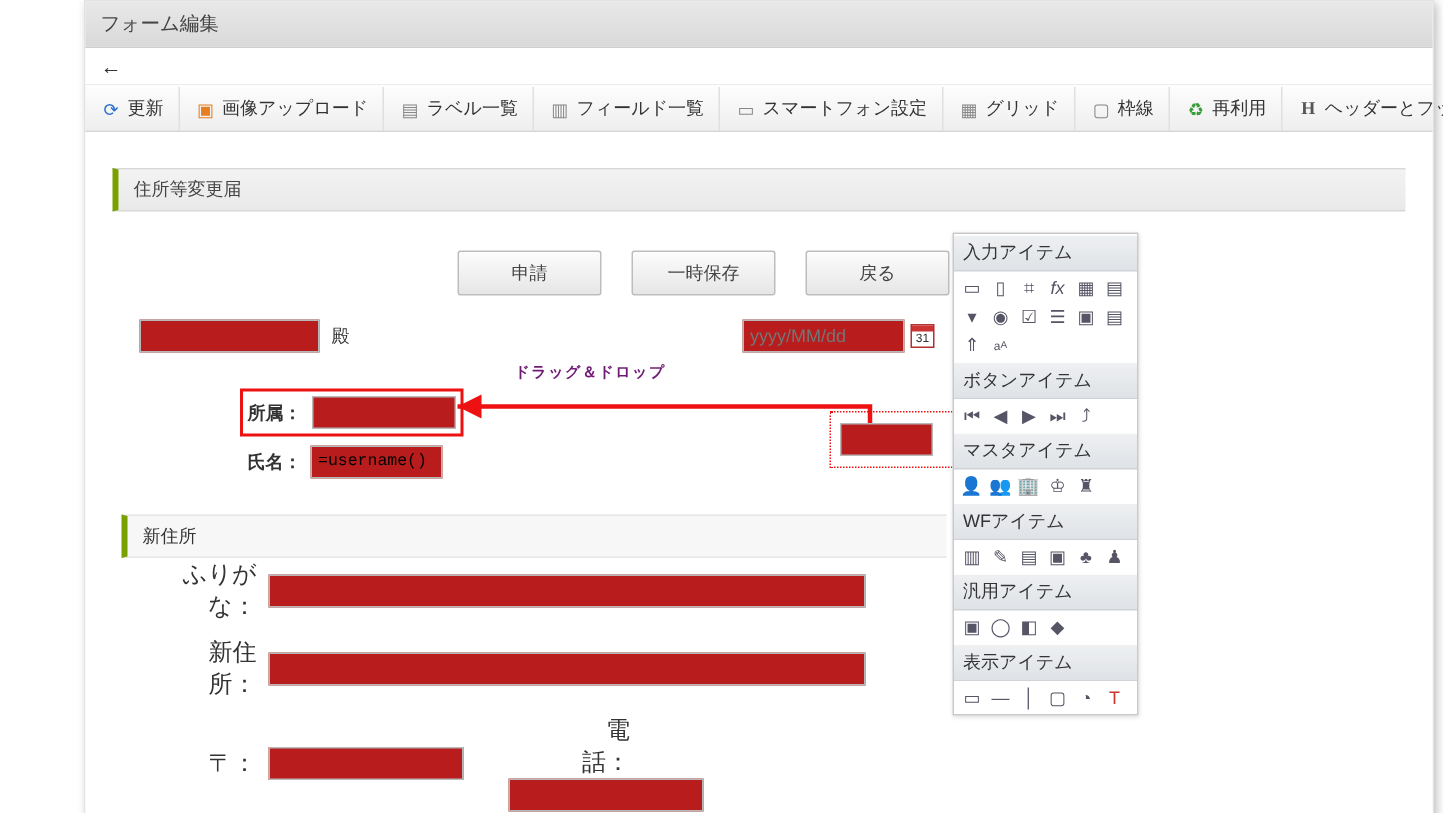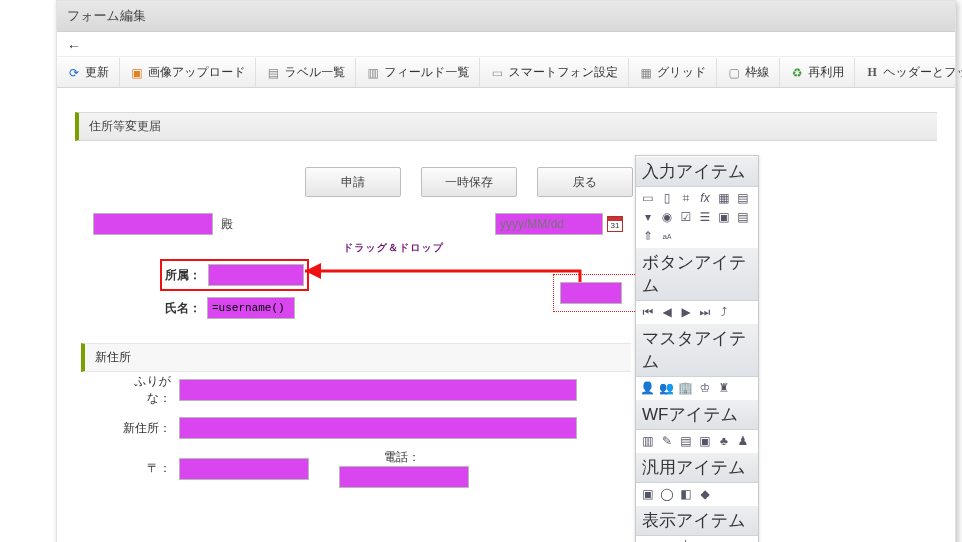--- a/index.html
+++ b/index.html
@@ -25,21 +25,21 @@
   .ico-head    { font-weight:bold; color:#555; font-family: serif; }
   
   .canvas-wrap { padding: 24px 18px 24px 18px; position:relative; background:#fff;}
   .form-title { border-left: 4px solid #7aa000; background: linear-gradient(#f3f3f3,#e9e9e9); padding:5px 10px; font-size:12px; color:#444; border-top:1px solid #d8d8d8; border-bottom:1px solid #d8d8d8;}
   .canvas { position:relative; height: 380px; }
   
   .btn-row { position:absolute; left:230px; top:26px; display:flex; gap:20px; }
   .big-btn { width:96px; height:30px; background: linear-gradient(#fcfcfc,#e6e6e6); border:1px solid #bdbdbd; border-radius:2px; font-size:12px; color:#444; display:flex; align-items:center; justify-content:center; cursor:pointer; }
   
   .top-input { position:absolute; left:18px; top:72px; display:flex; align-items:center; gap:8px;}
-  .text-in { border:1px solid #b8b8b8; height:22px; padding:2px 4px; font-size:12px; background:#d946ef;}
+  .text-in { border:1px solid #b8b8b8; height:22px; padding:2px 4px; font-size:12px; background:#b91c1c;}
   .top-input .text-in { width:120px;}
   .dono { font-size:12px; color:#333;}
   
   .date-area { position:absolute; left:420px; top:72px; display:flex; align-items:center; gap:4px;}
   .date-area .text-in { width:108px;}
   .cal-ico { width:16px; height:16px; background:#fff; border:1px solid #b03030; position:relative; }
   .cal-ico::before { content:""; position:absolute; top:0;left:0;right:0;height:4px; background:#c33; }
   .cal-ico::after { content:"31"; position:absolute; top:4px; left:0; right:0; text-align:center; font-size:8px; color:#333; }
   
   .anno-text { position:absolute; left:268px; top:100px; font-weight:bold; font-size:10px; color:#701a75; letter-spacing:1px;}
@@ -54,27 +54,27 @@
   .row-label { display:inline-block; width:38px; text-align:right; font-size:12px; color:#333; margin-right:6px;font-weight:bold;}
   .name-row .text-in { width:88px; font-family: Liberation Mono, monospace; font-size:11px;}
   
   .drag-ghost { position:absolute; left:478px; top:133px; width:100px; height:38px; border:1.5px dotted #e11;}
   .drag-ghost .text-in { width:62px; margin:7px 0 0 6px; }
   .move-cursor { position:absolute; left:572px; top:156px; width:24px; height:24px; }
   
   .section-title { position:absolute; left:6px; top:202px; border-left:4px solid #7aa000; padding:5px 10px; font-size:12px; background:#f7f7f7; width:550px; border-top:1px solid #e6e6e6; border-bottom:1px solid #e6e6e6;}
   .addr-grid { position:absolute; left:36px; top:232px; }
   .addr-row { display:flex; align-items:center; margin-bottom:10px;}
-  .addr-label { width:60px; text-align:right; font-size:12px; color:#333; margin-right:8px;}
+  .addr-label { width:60px; text-align:right; font-size:16px; color:#333; margin-right:8px;}
   .addr-grid .text-in { width:398px; height:22px;}
   .addr-sub { display:flex; gap:30px; align-items:center;}
   .addr-sub .text-in { width:130px;}
   
   .palette { position:absolute; left:560px; top:14px; width:124px; border:1px solid #c9c9c9; background:#fff; box-shadow: 0 1px 3px rgba(0,0,0,0.15);}
-  .pal-head { background: linear-gradient(#eef0f2,#dfe2e6); font-size:17px; padding:3px 6px; border-top:1px solid #fff; border-bottom:1px solid #cfd3d8; color:#333;}
+  .pal-head { background: linear-gradient(#eef0f2,#dfe2e6); font-size:12px; padding:3px 6px; border-top:1px solid #fff; border-bottom:1px solid #cfd3d8; color:#333;}
   .pal-body { display:flex; flex-wrap:wrap; padding:3px 4px; gap:3px; }
   .pal-ico { width:16px; height:16px; display:inline-flex; align-items:center; justify-content:center; border:1px solid transparent; font-size:12px; cursor:grab; color:#556;}
 </style>
 </head>
 <body>
 
 <div class="frame">
 
   <div class="titlebar">フォーム編集</div>
 

